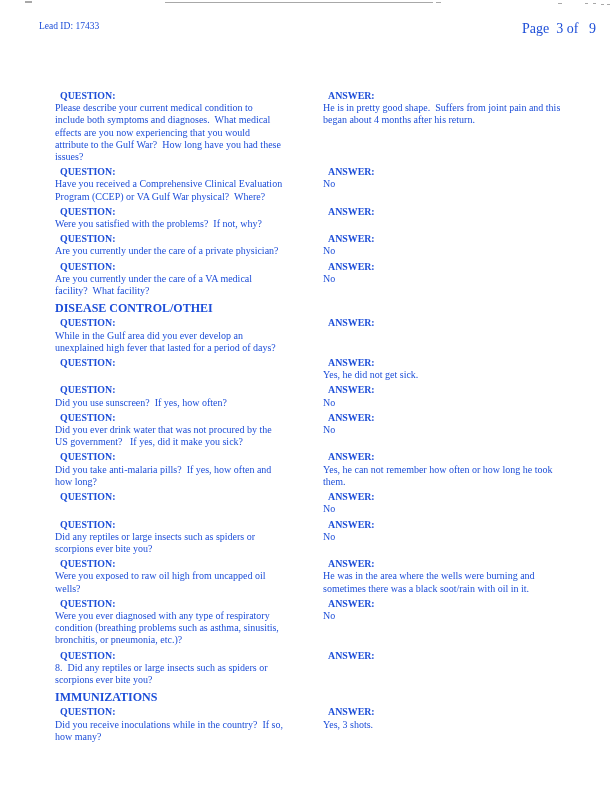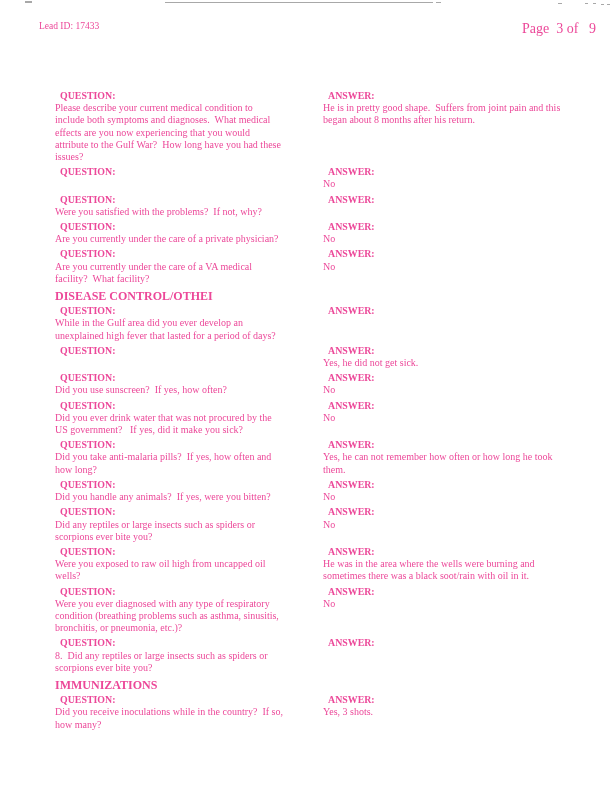--- a/index.html
+++ b/index.html
@@ -3,21 +3,21 @@
 <meta charset="utf-8">
 <style>
   html, body { margin: 0; padding: 0; background: #ffffff; }
   .page {
     position: relative;
     width: 611px;
     height: 792px;
     background: #ffffff;
     overflow: hidden;
     font-family: "Liberation Serif", serif;
-    color: #ec4899;
+    color: #1d4ed8;
   }
   
   .artifact { position: absolute; background: #a8a8a8; }
 
   
   .hdr-left {
     position: absolute; left: 39px; top: 21px;
     font-size: 9.5px; white-space: pre;
   }
   .hdr-right {
@@ -72,27 +72,29 @@
       <div class="qa-label">QUESTION:</div>
       <div class="qa-text">Please describe your current medical condition to
 include both symptoms and diagnoses.  What medical
 effects are you now experiencing that you would
 attribute to the Gulf War?  How long have you had these
 issues?</div>
     </div>
     <div class="a-cell">
       <div class="qa-label">ANSWER:</div>
       <div class="qa-text">He is in pretty good shape.  Suffers from joint pain and this
-began about 8 months after his return.</div>
-    </div>
-  </div>
-
-  <div class="qa-row">
-    <div class="q-cell">
-      <div class="qa-label">QUESTION:</div>
+began about 4 months after his return.</div>
+    </div>
+  </div>
+
+  <div class="qa-row">
+    <div class="q-cell">
+      <div class="qa-label">QUESTION:</div>
+      <div class="qa-text">Have you received a Comprehensive Clinical Evaluation
+Program (CCEP) or VA Gulf War physical?  Where?</div>
     </div>
     <div class="a-cell">
       <div class="qa-label">ANSWER:</div>
       <div class="qa-text">No</div>
     </div>
   </div>
 
   <div class="qa-row">
     <div class="q-cell">
       <div class="qa-label">QUESTION:</div>
@@ -183,21 +185,20 @@
     <div class="a-cell">
       <div class="qa-label">ANSWER:</div>
       <div class="qa-text">Yes, he can not remember how often or how long he took
 them.</div>
     </div>
   </div>
 
   <div class="qa-row">
     <div class="q-cell">
       <div class="qa-label">QUESTION:</div>
-      <div class="qa-text">Did you handle any animals?  If yes, were you bitten?</div>
     </div>
     <div class="a-cell">
       <div class="qa-label">ANSWER:</div>
       <div class="qa-text">No</div>
     </div>
   </div>
 
   <div class="qa-row">
     <div class="q-cell">
       <div class="qa-label">QUESTION:</div>

